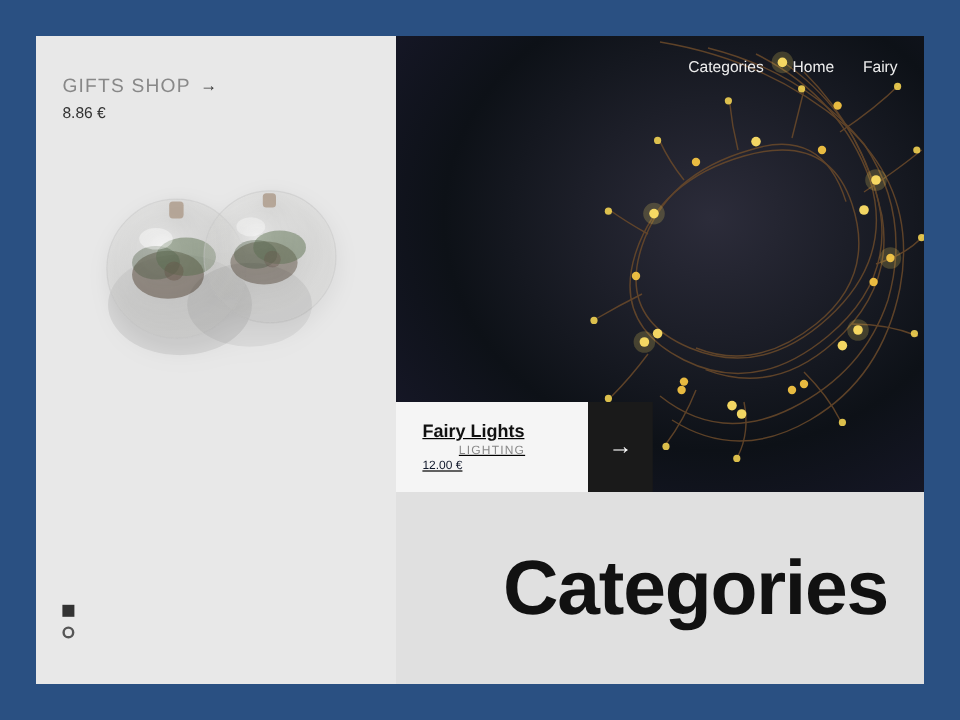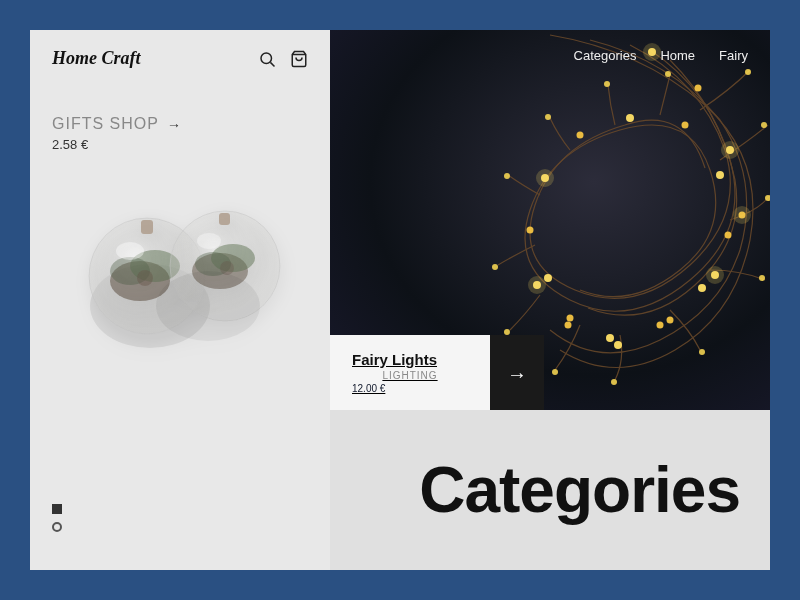--- a/index.html
+++ b/index.html
@@ -240,45 +240,27 @@
       letter-spacing: -1px;
     }
     
   </style>
 </head>
 <body>
 
 <div class="container">
 
   <div class="left-panel">
-    <div class="left-header">
-      <span class="logo">Home Craft</span>
-      <div class="header-icons">
-        <button class="icon-btn">
-          <svg width="18" height="18" viewBox="0 0 24 24" fill="none" stroke="#222" stroke-width="2">
-            <circle cx="11" cy="11" r="7"></circle>
-            <line x1="16.5" y1="16.5" x2="22" y2="22"></line>
-          </svg>
-        </button>
-        <button class="icon-btn">
-          <svg width="18" height="18" viewBox="0 0 24 24" fill="none" stroke="#222" stroke-width="2">
-            <path d="M6 2L3 6v14a2 2 0 002 2h14a2 2 0 002-2V6l-3-4z"></path>
-            <line x1="3" y1="6" x2="21" y2="6"></line>
-            <path d="M16 10a4 4 0 01-8 0"></path>
-          </svg>
-        </button>
-      </div>
-    </div>
 
     <div class="product-info">
       <div class="product-category-row">
         <span class="product-category">GIFTS SHOP</span>
         <span class="arrow-link">→</span>
       </div>
-      <div class="product-price">2.58 €</div>
+      <div class="product-price">8.86 €</div>
     </div>
 
     <div class="product-image-area">
       <div class="ornament">
         <svg width="230" height="190" viewBox="0 0 230 190">
 
           <defs>
             <radialGradient id="ballGrad1" cx="40%" cy="35%" r="60%">
               <stop offset="0%" stop-color="rgba(255,255,255,0.7)"></stop>
               <stop offset="40%" stop-color="rgba(200,200,200,0.3)"></stop>

